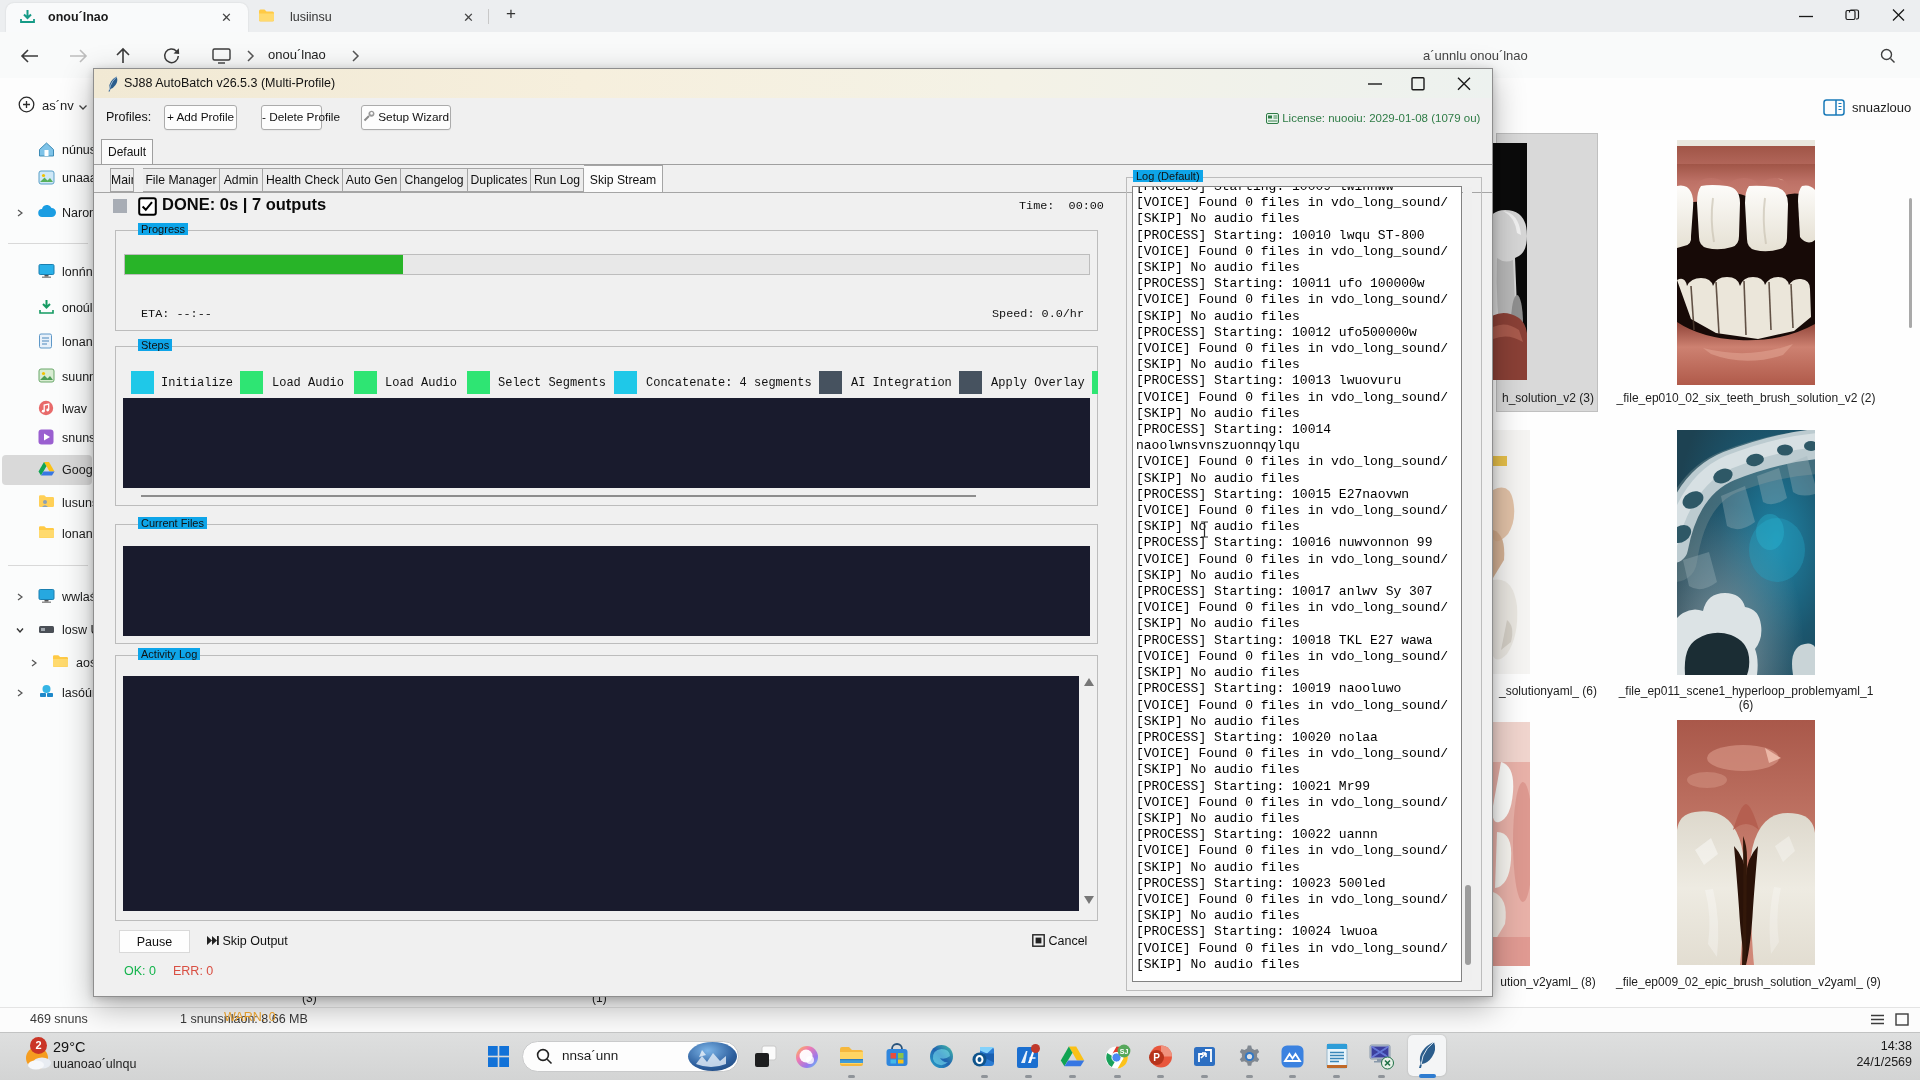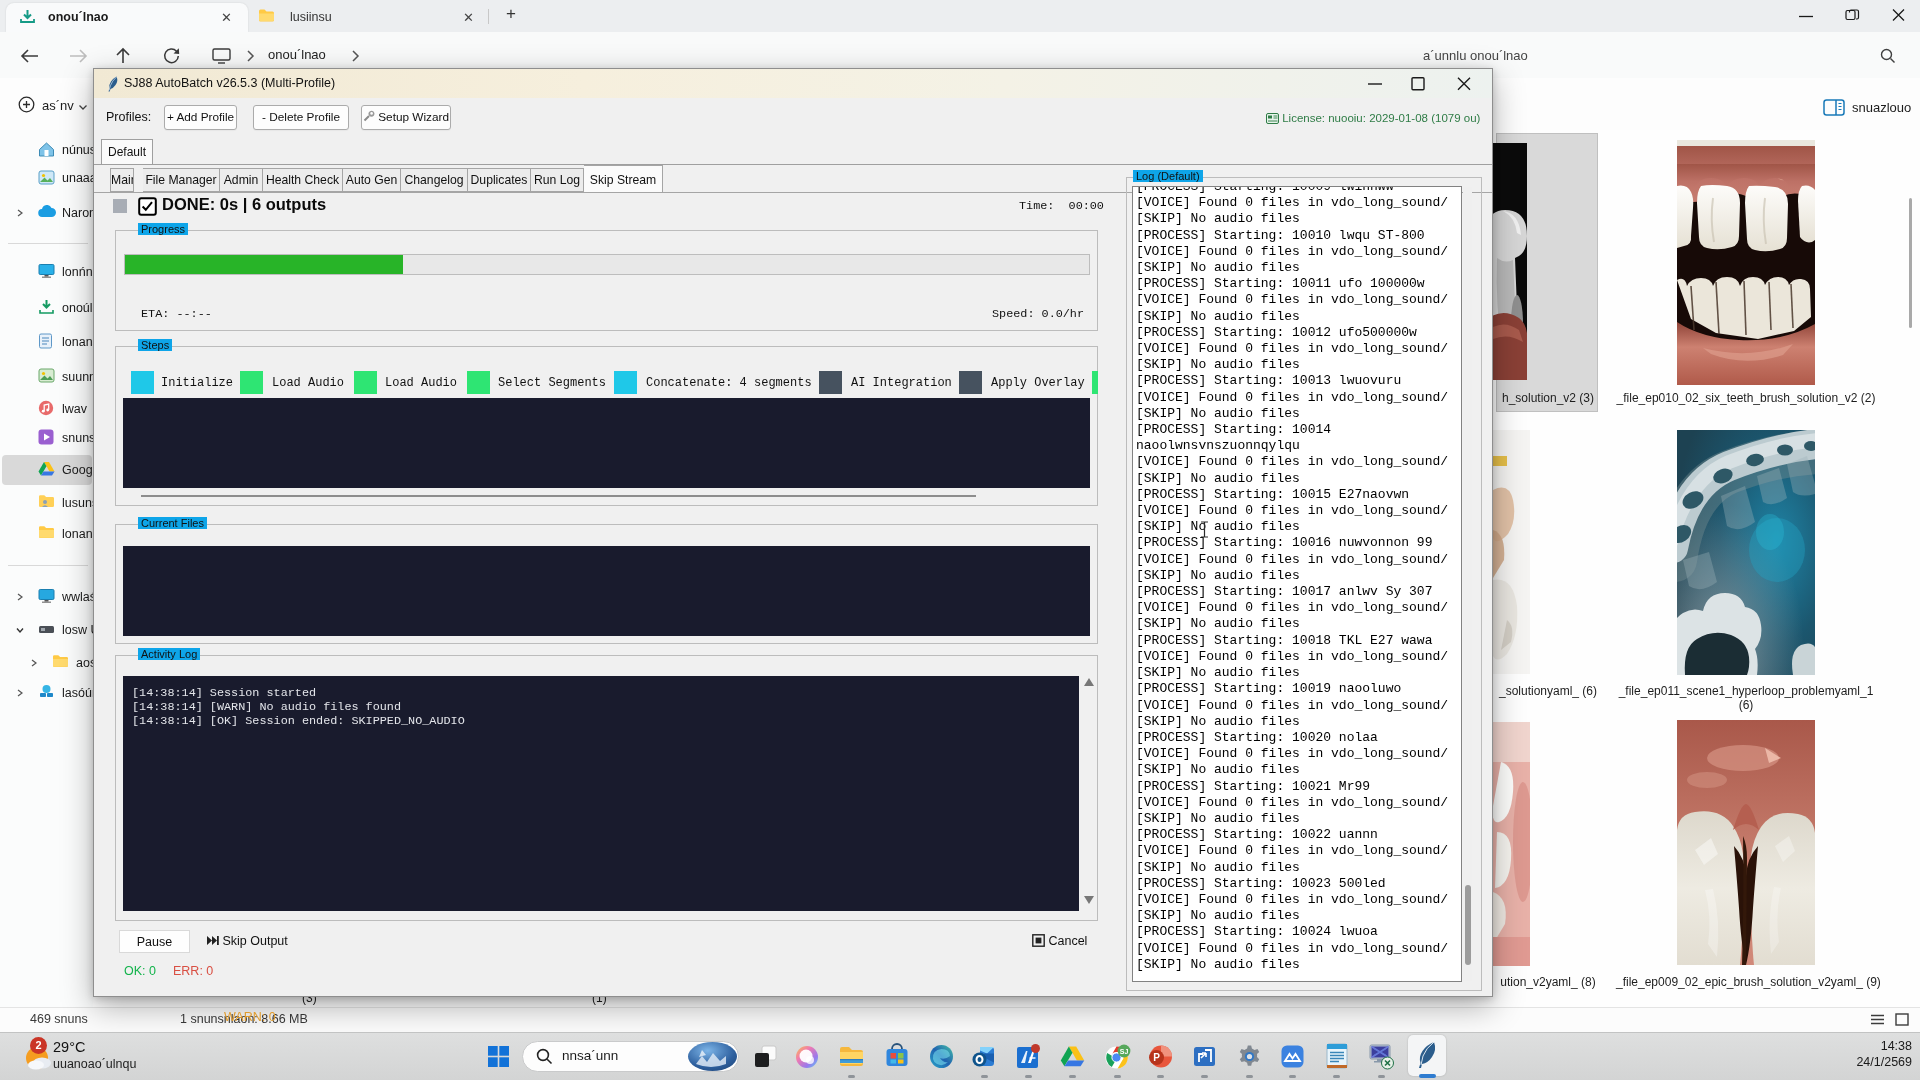--- a/index.html
+++ b/index.html
@@ -440,21 +440,21 @@
       </svg>
       <div class="abs" id="apptitle">SJ88 AutoBatch v26.5.3 (Multi-Profile)</div>
 <svg class="abs" style="left:1272px;top:8px" width="120" height="14" viewBox="0 0 120 14">
         <path d="M2 7 h14" stroke="#1a1a1a" stroke-width="1.4"></path>
         <rect x="46" y="0.7" width="12" height="12" rx="1" fill="none" stroke="#1a1a1a" stroke-width="1.4"></rect>
         <path d="M92 0.7 L104 12.7 M104 0.7 L92 12.7" stroke="#1a1a1a" stroke-width="1.4"></path>
       </svg>
     <div class="abs" id="profrow"></div>
     <div class="abs" id="proflbl">Profiles:</div>
     <div class="abs pbtn" style="left:70px;width:73px;line-height:23px">+ Add Profile</div>
-    <div class="abs pbtn" style="left:159px;width:96px;line-height:23px">- Delete Profile</div>
+    <div class="abs pbtn" style="left:167px;width:61px;line-height:23px">- Delete Profile</div>
     <div class="abs pbtn" style="left:267px;width:90px;line-height:23px"><svg width="12" height="12" viewBox="0 0 12 12" style="vertical-align:-1px">
           <path d="M1.5 10.5 L6 6" stroke="#8a8a8a" stroke-width="2"></path>
           <path d="M6.2 5.8 a3 3 0 1 1 2.2 1 l-1.2 -.2z" fill="#9a9a9a"></path>
           <circle cx="8.6" cy="3.4" r="1.3" fill="#fdfdfd"></circle>
         </svg> Setup Wizard</div>
     <div class="abs" id="license"><svg width="13" height="11" viewBox="0 0 13 11" style="vertical-align:-2px">
           <rect x="0.5" y="0.5" width="12" height="10" rx="1.5" fill="#e6f3ea" stroke="#2f7c46"></rect>
           <rect x="2" y="2.5" width="4" height="3" fill="#2f7c46"></rect>
           <path d="M7.5 3h4M7.5 5h4M2 8h9.5" stroke="#2f7c46" stroke-width="0.9"></path>
         </svg> License: nuooiu: 2029-01-08 (1079 ou)</div>
@@ -466,21 +466,21 @@
       <span class="t2" style="left:110px;width:43px">Admin</span>
       <span class="t2" style="left:153px;width:80px">Health Check</span>
       <span class="t2" style="left:233px;width:58px">Auto Gen</span>
       <span class="t2" style="left:291px;width:67px">Changelog</span>
       <span class="t2" style="left:358px;width:63px">Duplicates</span>
       <span class="t2" style="left:421px;width:53px">Run Log</span>
       <span class="t2 sel" style="left:474px;width:79px">Skip Stream</span>
     </div>
     <div class="abs" id="tab2line"></div>
     <div class="abs" id="graysq"></div>
-    <div class="abs" id="donetxt">DONE: 0s | 6 outputs</div>
+    <div class="abs" id="donetxt">DONE: 0s | 7 outputs</div>
     <div class="abs mono" id="timetxt">Time:&nbsp;&nbsp;00:00</div>
     <svg class="abs" style="left:44px;top:128px" width="19" height="19" viewBox="0 0 19 19">
         <rect x="1.2" y="1.2" width="16.6" height="16.6" rx="2" fill="#fff" stroke="#000" stroke-width="2"></rect>
         <path d="M4.6 9.5 L7.8 12.8 L14 5.2" fill="none" stroke="#000" stroke-width="2"></path>
       </svg>
 
     <div class="grp" style="left:21px;top:161px;width:983px;height:101px">
         <span class="grplbl" style="left:22px">Progress</span>
       </div>
     <div class="abs" style="left:30px;top:185px;width:966px;height:21px;background:#e8e8e8;border:1px solid #bdbdbd"></div>
@@ -513,23 +513,20 @@
 
     <div class="grp" style="left:21px;top:455px;width:983px;height:120px">
         <span class="grplbl" style="left:22px">Current Files</span>
       </div>
     <div class="dark" style="left:29px;top:477px;width:967px;height:90px"></div>
 
     <div class="grp" style="left:21px;top:586px;width:983px;height:266px">
         <span class="grplbl" style="left:22px">Activity Log</span>
       </div>
     <div class="dark" style="left:29px;top:607px;width:956px;height:235px"></div>
-    <div class="abs mono" style="left:38px;top:617px;font-size:11.8px;line-height:14px;color:#e3e5ea;white-space:pre">[14:38:14] Session started
-[14:38:14] [WARN] No audio files found
-[14:38:14] [OK] Session ended: SKIPPED_NO_AUDIO</div>
     <div class="abs" style="left:990px;top:609px;width:0;height:0;border-left:5px solid transparent;border-right:5px solid transparent;border-bottom:8px solid #777"></div>
     <div class="abs" style="left:990px;top:827px;width:0;height:0;border-left:5px solid transparent;border-right:5px solid transparent;border-top:8px solid #777"></div>
 
     <div class="abs" style="left:25px;top:861px;width:71px;height:23px;background:#fefefe;border:1px solid #d9d9d9;font-size:12.5px;text-align:center;line-height:22px;color:#111">Pause</div>
     <div class="abs" style="left:112px;top:861px;width:90px;height:23px;font-size:12.5px;line-height:22px;color:#111"><svg width="13" height="11" viewBox="0 0 13 11" style="vertical-align:-1px">
           <path d="M1 1 L6 5.5 L1 10 Z M6 1 L11 5.5 L6 10 Z" fill="#222"></path>
           <rect x="11" y="1" width="1.8" height="9" fill="#222"></rect>
         </svg> Skip Output</div>
     <div class="abs" style="left:938px;top:861px;width:70px;height:23px;font-size:12.5px;line-height:22px;color:#111"><svg width="13" height="13" viewBox="0 0 13 13" style="vertical-align:-2px">
           <rect x="0.8" y="0.8" width="11.4" height="11.4" fill="none" stroke="#222" stroke-width="1.4"></rect>

